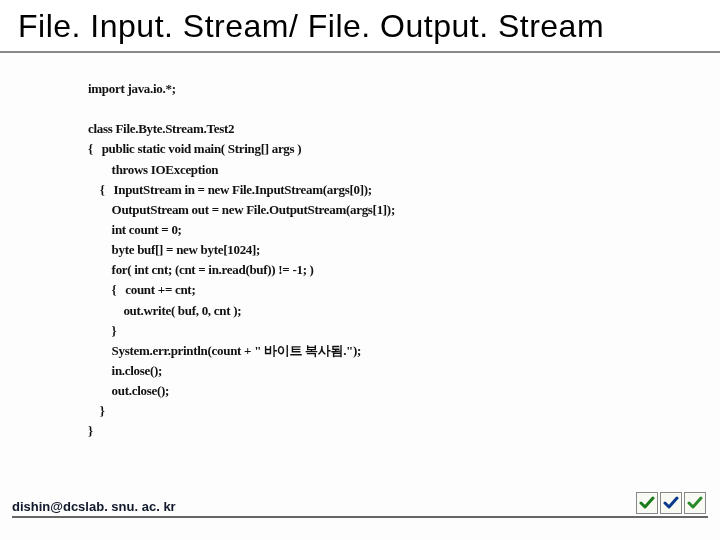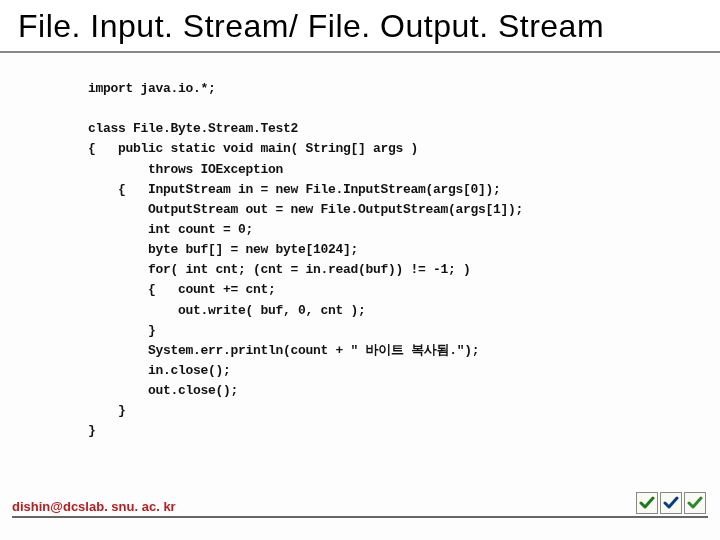--- a/index.html
+++ b/index.html
@@ -17,21 +17,21 @@
     background: #fff;
   }
   .title {
     font-size: 32px;
     color: #000000;
     font-family: Verdana, Geneva, sans-serif;
     letter-spacing: 0.5px;
   }
   .code-block {
     padding: 26px 16px 0 88px;
-    font-family: Liberation Mono, monospace;
+    font-family: Liberation Serif, serif;
     font-size: 13px;
     line-height: 1.55;
     color: #111;
     font-weight: 600;
     letter-spacing: -0.3px;
   }
   .code-block pre {
     font-family: inherit;
     font-weight: inherit;
     white-space: pre;
@@ -44,21 +44,21 @@
     border-bottom: 2px solid #666;
     padding-bottom: 2px;
     display: flex;
     align-items: flex-end;
     justify-content: space-between;
   }
   .footer-text {
     font-family: Arial, Helvetica, sans-serif;
     font-size: 13px;
     font-weight: bold;
-    color: #b91c1c;
+    color: #0f172a;
   }
   .footer-icons {
     display: flex;
     gap: 2px;
     padding-right: 2px;
   }
   .ficon {
     width: 22px;
     height: 22px;
     display: flex;

